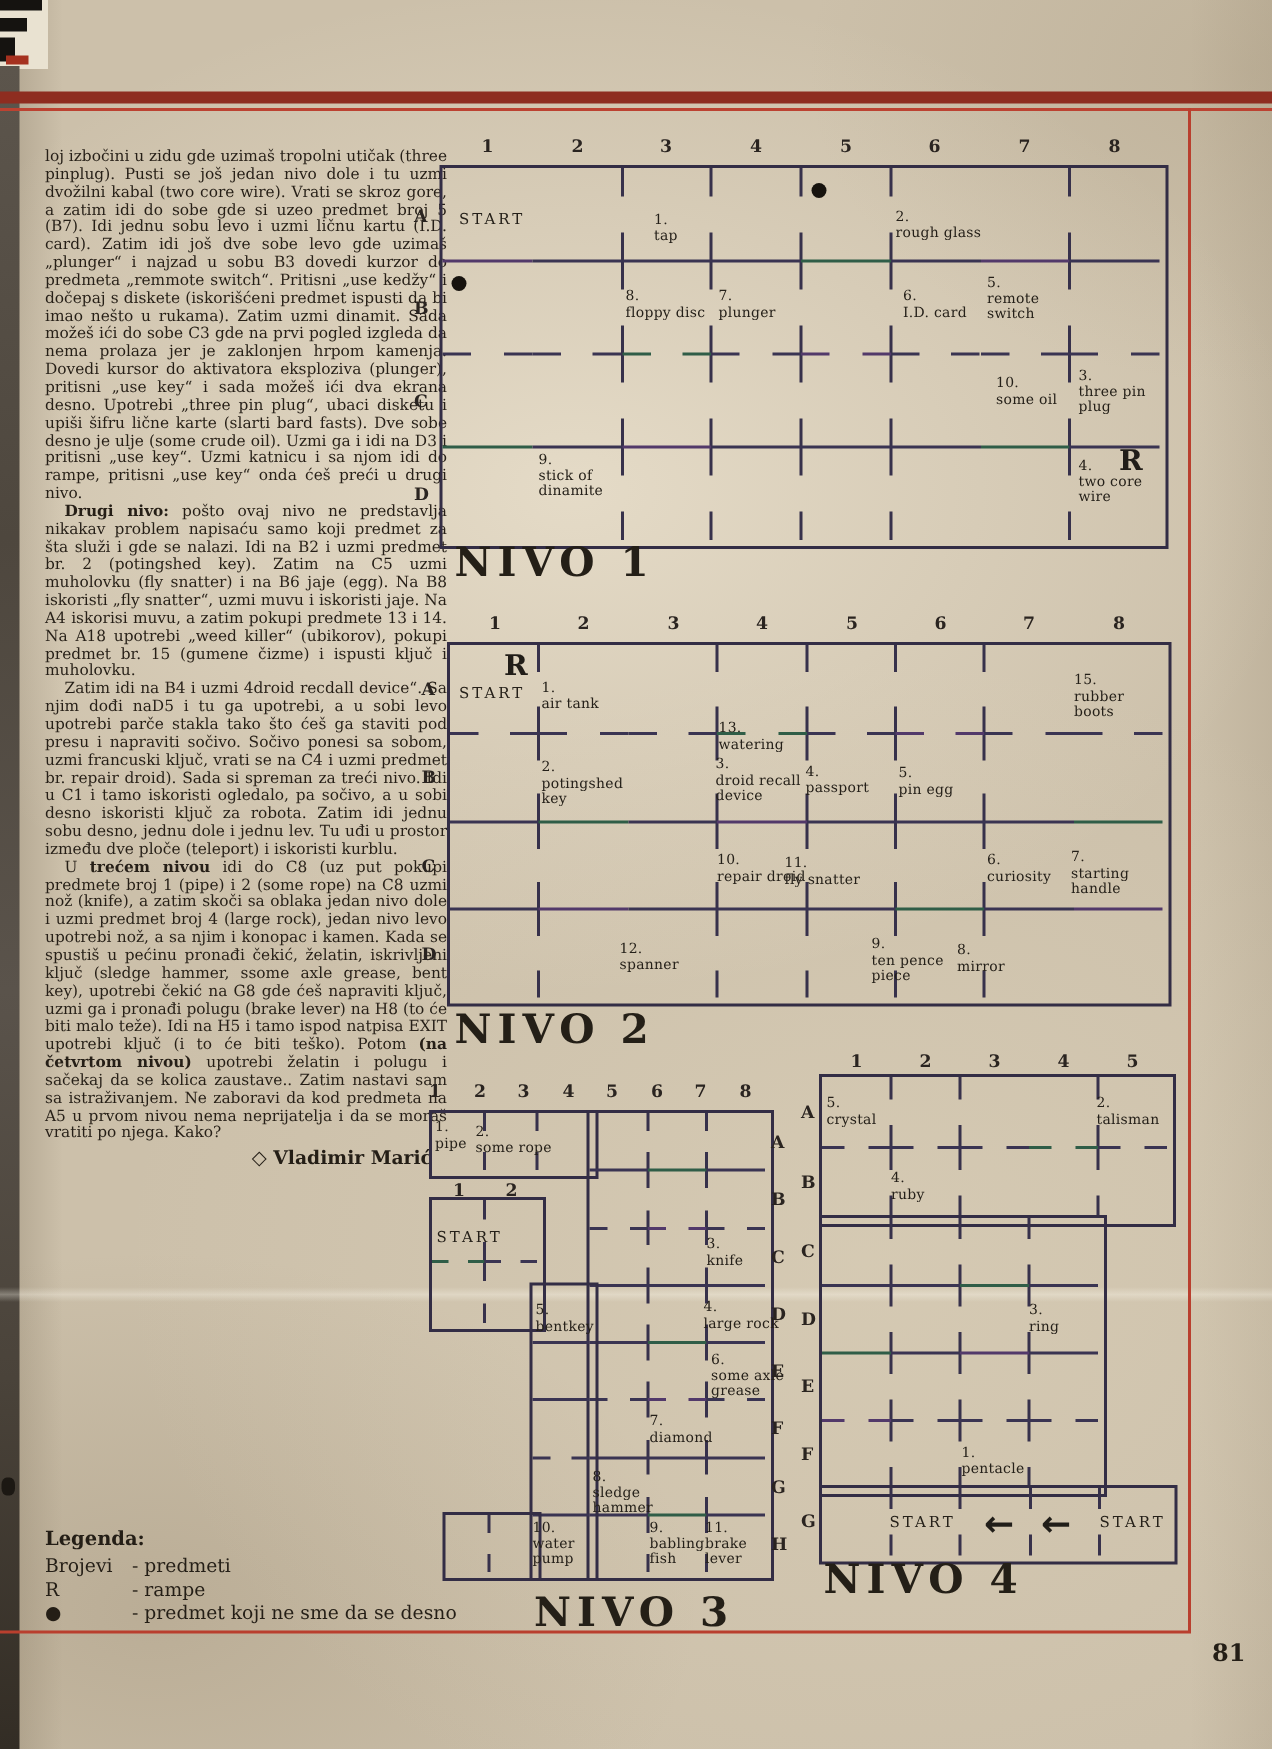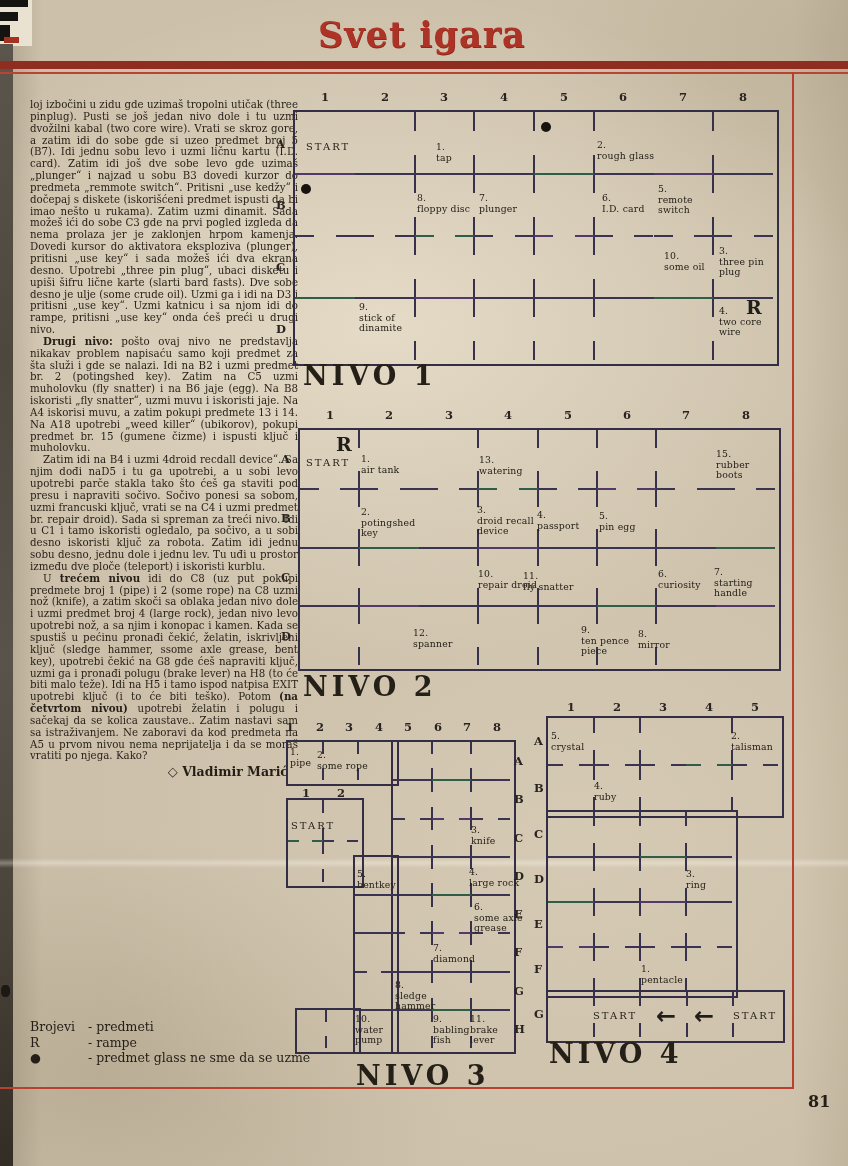--- a/index.html
+++ b/index.html
@@ -65,49 +65,49 @@
 <div id="canvas">
 
   <div class="corner-white"></div>
   <div class="mark1"></div>
   <div class="mark2"></div>
   <div class="mark3"></div>
   <div class="left-band"></div>
   <div class="smudge1"></div>
   <div class="fold"></div>
 
-  <h1 class="page-title">Svet igara</h1>
   <div class="masthead-dash"></div>
   <div class="bar-thick"></div>
   <div class="bar-thin"></div>
   <div class="rule-right"></div>
   <div class="rule-bottom"></div>
 
   <div id="article">
     <div id="paras">
         <p><span>loj izbočini u zidu gde uzimaš tropolni utičak (three pinplug). Pusti se još jedan nivo dole i tu uzmi dvožilni kabal (two core wire). Vrati se skroz gore, a zatim idi do sobe gde si uzeo predmet broj 5 (B7). Idi jednu sobu levo i uzmi ličnu kartu (I.D. card). Zatim idi još dve sobe levo gde uzimaš „plunger“ i najzad u sobu B3 dovedi kurzor do predmeta „remmote switch“. Pritisni „use kedžy“ i dočepaj s diskete (iskorišćeni predmet ispusti da bi imao nešto u rukama). Zatim uzmi dinamit. Sada možeš ići do sobe C3 gde na prvi pogled izgleda da nema prolaza jer je zaklonjen hrpom kamenja. Dovedi kursor do aktivatora eksploziva (plunger), pritisni „use key“ i sada možeš ići dva ekrana desno. Upotrebi „three pin plug“, ubaci disketu i upiši šifru lične karte (slarti bard fasts). Dve sobe desno je ulje (some crude oil). Uzmi ga i idi na D3 i pritisni „use key“. Uzmi katnicu i sa njom idi do rampe, pritisni „use key“ onda ćeš preći u drugi nivo.</span></p>
         <p class="ind"><b>Drugi nivo:</b><span> pošto ovaj nivo ne predstavlja nikakav problem napisaću samo koji predmet za šta služi i gde se nalazi. Idi na B2 i uzmi predmet br. 2 (potingshed key). Zatim na C5 uzmi muholovku (fly snatter) i na B6 jaje (egg). Na B8 iskoristi „fly snatter“, uzmi muvu i iskoristi jaje. Na A4 iskorisi muvu, a zatim pokupi predmete 13 i 14. Na A18 upotrebi „weed killer“ (ubikorov), pokupi predmet br. 15 (gumene čizme) i ispusti ključ i muholovku.</span></p>
         <p class="ind"><span>Zatim idi na B4 i uzmi 4droid recdall device“. Sa njim dođi naD5 i tu ga upotrebi, a u sobi levo upotrebi parče stakla tako što ćeš ga staviti pod presu i napraviti sočivo. Sočivo ponesi sa sobom, uzmi francuski ključ, vrati se na C4 i uzmi predmet br. repair droid). Sada si spreman za treći nivo. Idi u C1 i tamo iskoristi ogledalo, pa sočivo, a u sobi desno iskoristi ključ za robota. Zatim idi jednu sobu desno, jednu dole i jednu lev. Tu uđi u prostor između dve ploče (teleport) i iskoristi kurblu.</span></p>
         <p class="ind"><span>U </span><b>trećem nivou</b><span> idi do C8 (uz put pokupi predmete broj 1 (pipe) i 2 (some rope) na C8 uzmi nož (knife), a zatim skoči sa oblaka jedan nivo dole i uzmi predmet broj 4 (large rock), jedan nivo levo upotrebi nož, a sa njim i konopac i kamen. Kada se spustiš u pećinu pronađi čekić, želatin, iskrivljeni ključ (sledge hammer, ssome axle grease, bent key), upotrebi čekić na G8 gde ćeš napraviti ključ, uzmi ga i pronađi polugu (brake lever) na H8 (to će biti malo teže). Idi na H5 i tamo ispod natpisa EXIT upotrebi ključ (i to će biti teško). Potom </span><b>(na četvrtom nivou)</b><span> upotrebi želatin i polugu i sačekaj da se kolica zaustave.. Zatim nastavi sam sa istraživanjem. Ne zaboravi da kod predmeta na A5 u prvom nivou nema neprijatelja i da se moraš vratiti po njega. Kako?</span></p>
       </div>
     <div class="byline">
       <span class="dia">◇</span>
       <span>Vladimir Marić</span>
     </div>
   </div>
 
   <div id="legend">
+    <div class="legend-title">Legenda:</div>
     <div class="lrow">
       <span class="lkey">Brojevi</span><span>-</span> <span>predmeti</span>
     </div>
     <div class="lrow">
       <span class="lkey">R</span><span>-</span> <span>rampe</span>
     </div>
     <div class="lrow">
-      <span class="lkey">●</span><span>-</span> <span>predmet glass ne sme da se uzme</span>
+      <span class="lkey">●</span><span>-</span> <span>predmet koji ne sme da se desno</span>
     </div>
   </div>
 
   <div id="maps">
       <div class="reg" style="left: 293px; top: 110px; width: 482px; height: 252px;"></div>
       <div class="w" style="left: 413.5px; top: 112px; width: 2px; height: 19.22px; background: rgb(55, 49, 75);"></div>
       <div class="w" style="left: 413.5px; top: 154.78px; width: 2px; height: 38.44px; background: rgb(55, 49, 75);"></div>
       <div class="w" style="left: 413.5px; top: 216.78px; width: 2px; height: 38.44px; background: rgb(55, 49, 75);"></div>
       <div class="w" style="left: 413.5px; top: 278.78px; width: 2px; height: 38.44px; background: rgb(55, 49, 75);"></div>
       <div class="w" style="left: 413.5px; top: 340.78px; width: 2px; height: 19.22px; background: rgb(55, 49, 75);"></div>
@@ -270,21 +270,21 @@
       <div class="mcl" style="left: 627px; top: 408px;">6</div>
       <div class="mcl" style="left: 686px; top: 408px;">7</div>
       <div class="mcl" style="left: 746px; top: 408px;">8</div>
       <div class="mrl" style="left: 281px; top: 452px;">A</div>
       <div class="mrl" style="left: 281px; top: 511px;">B</div>
       <div class="mrl" style="left: 281px; top: 570px;">C</div>
       <div class="mrl" style="left: 281px; top: 629px;">D</div>
       <div class="mi start" style="left: 306px; top: 457px;">START</div>
       <div class="mi" style="left: 361px; top: 454px;">1.
 air tank</div>
-      <div class="mi" style="left: 479px; top: 455px;">13.
+      <div class="mi" style="left: 479px; top: 481px;">13.
 watering</div>
       <div class="mi" style="left: 716px; top: 449px;">15.
 rubber
 boots</div>
       <div class="mi" style="left: 361px; top: 507px;">2.
 potingshed
 key</div>
       <div class="mi" style="left: 477px; top: 505px;">3.
 droid recall
 device</div>

